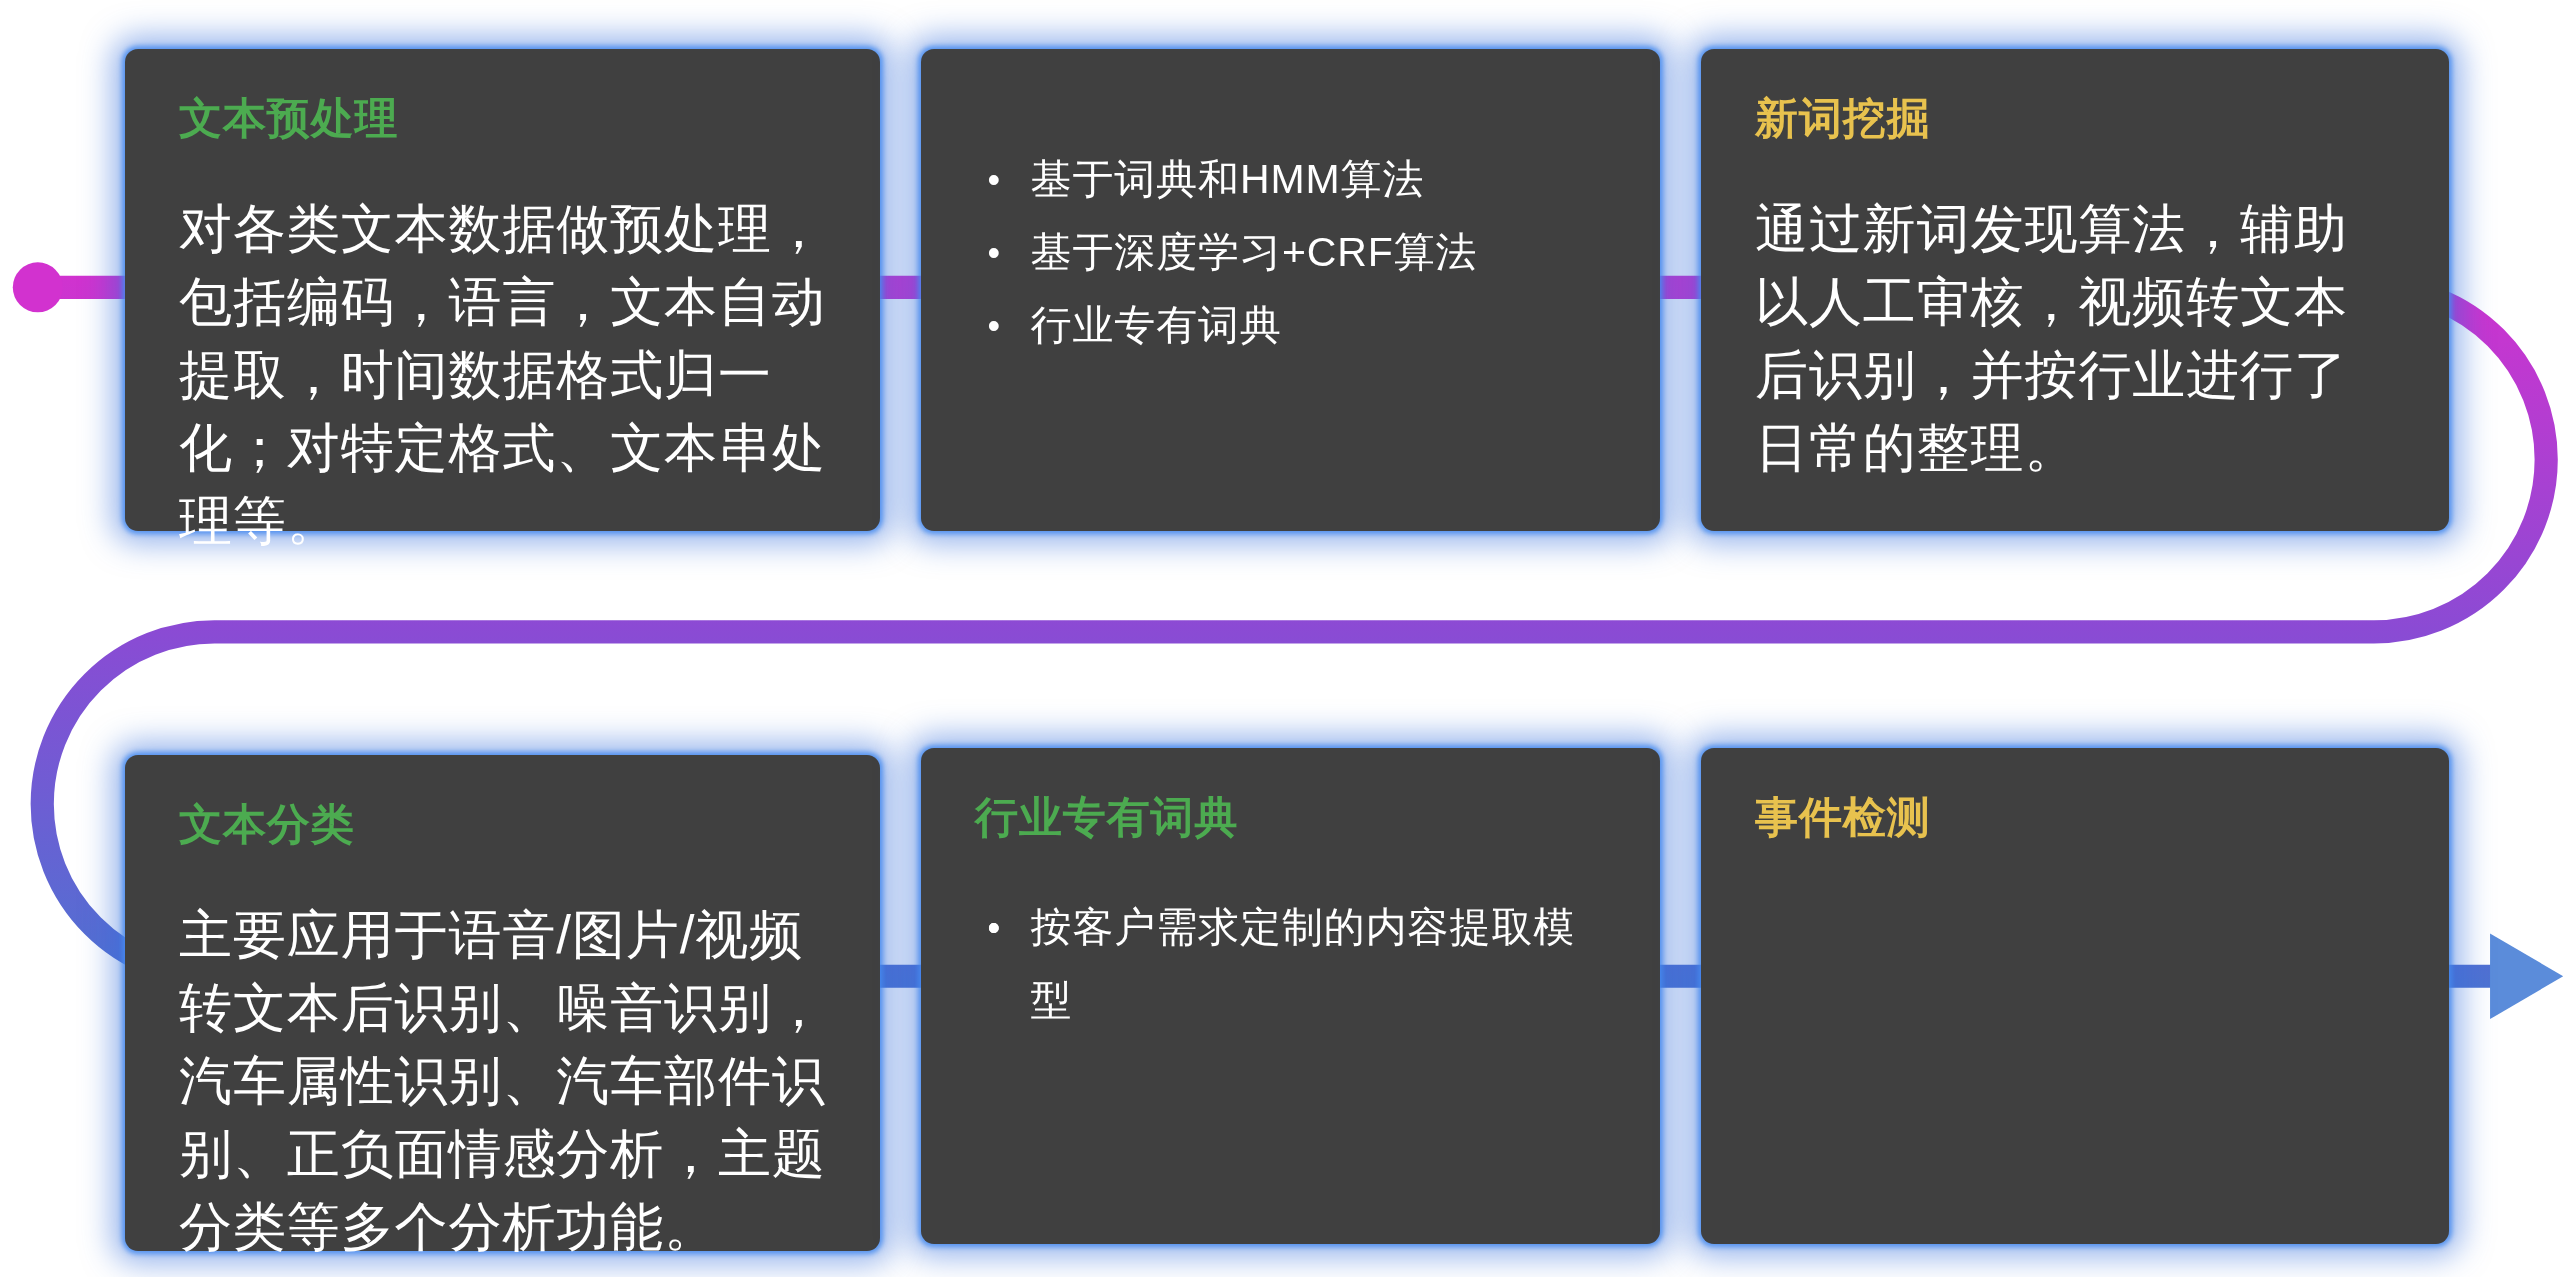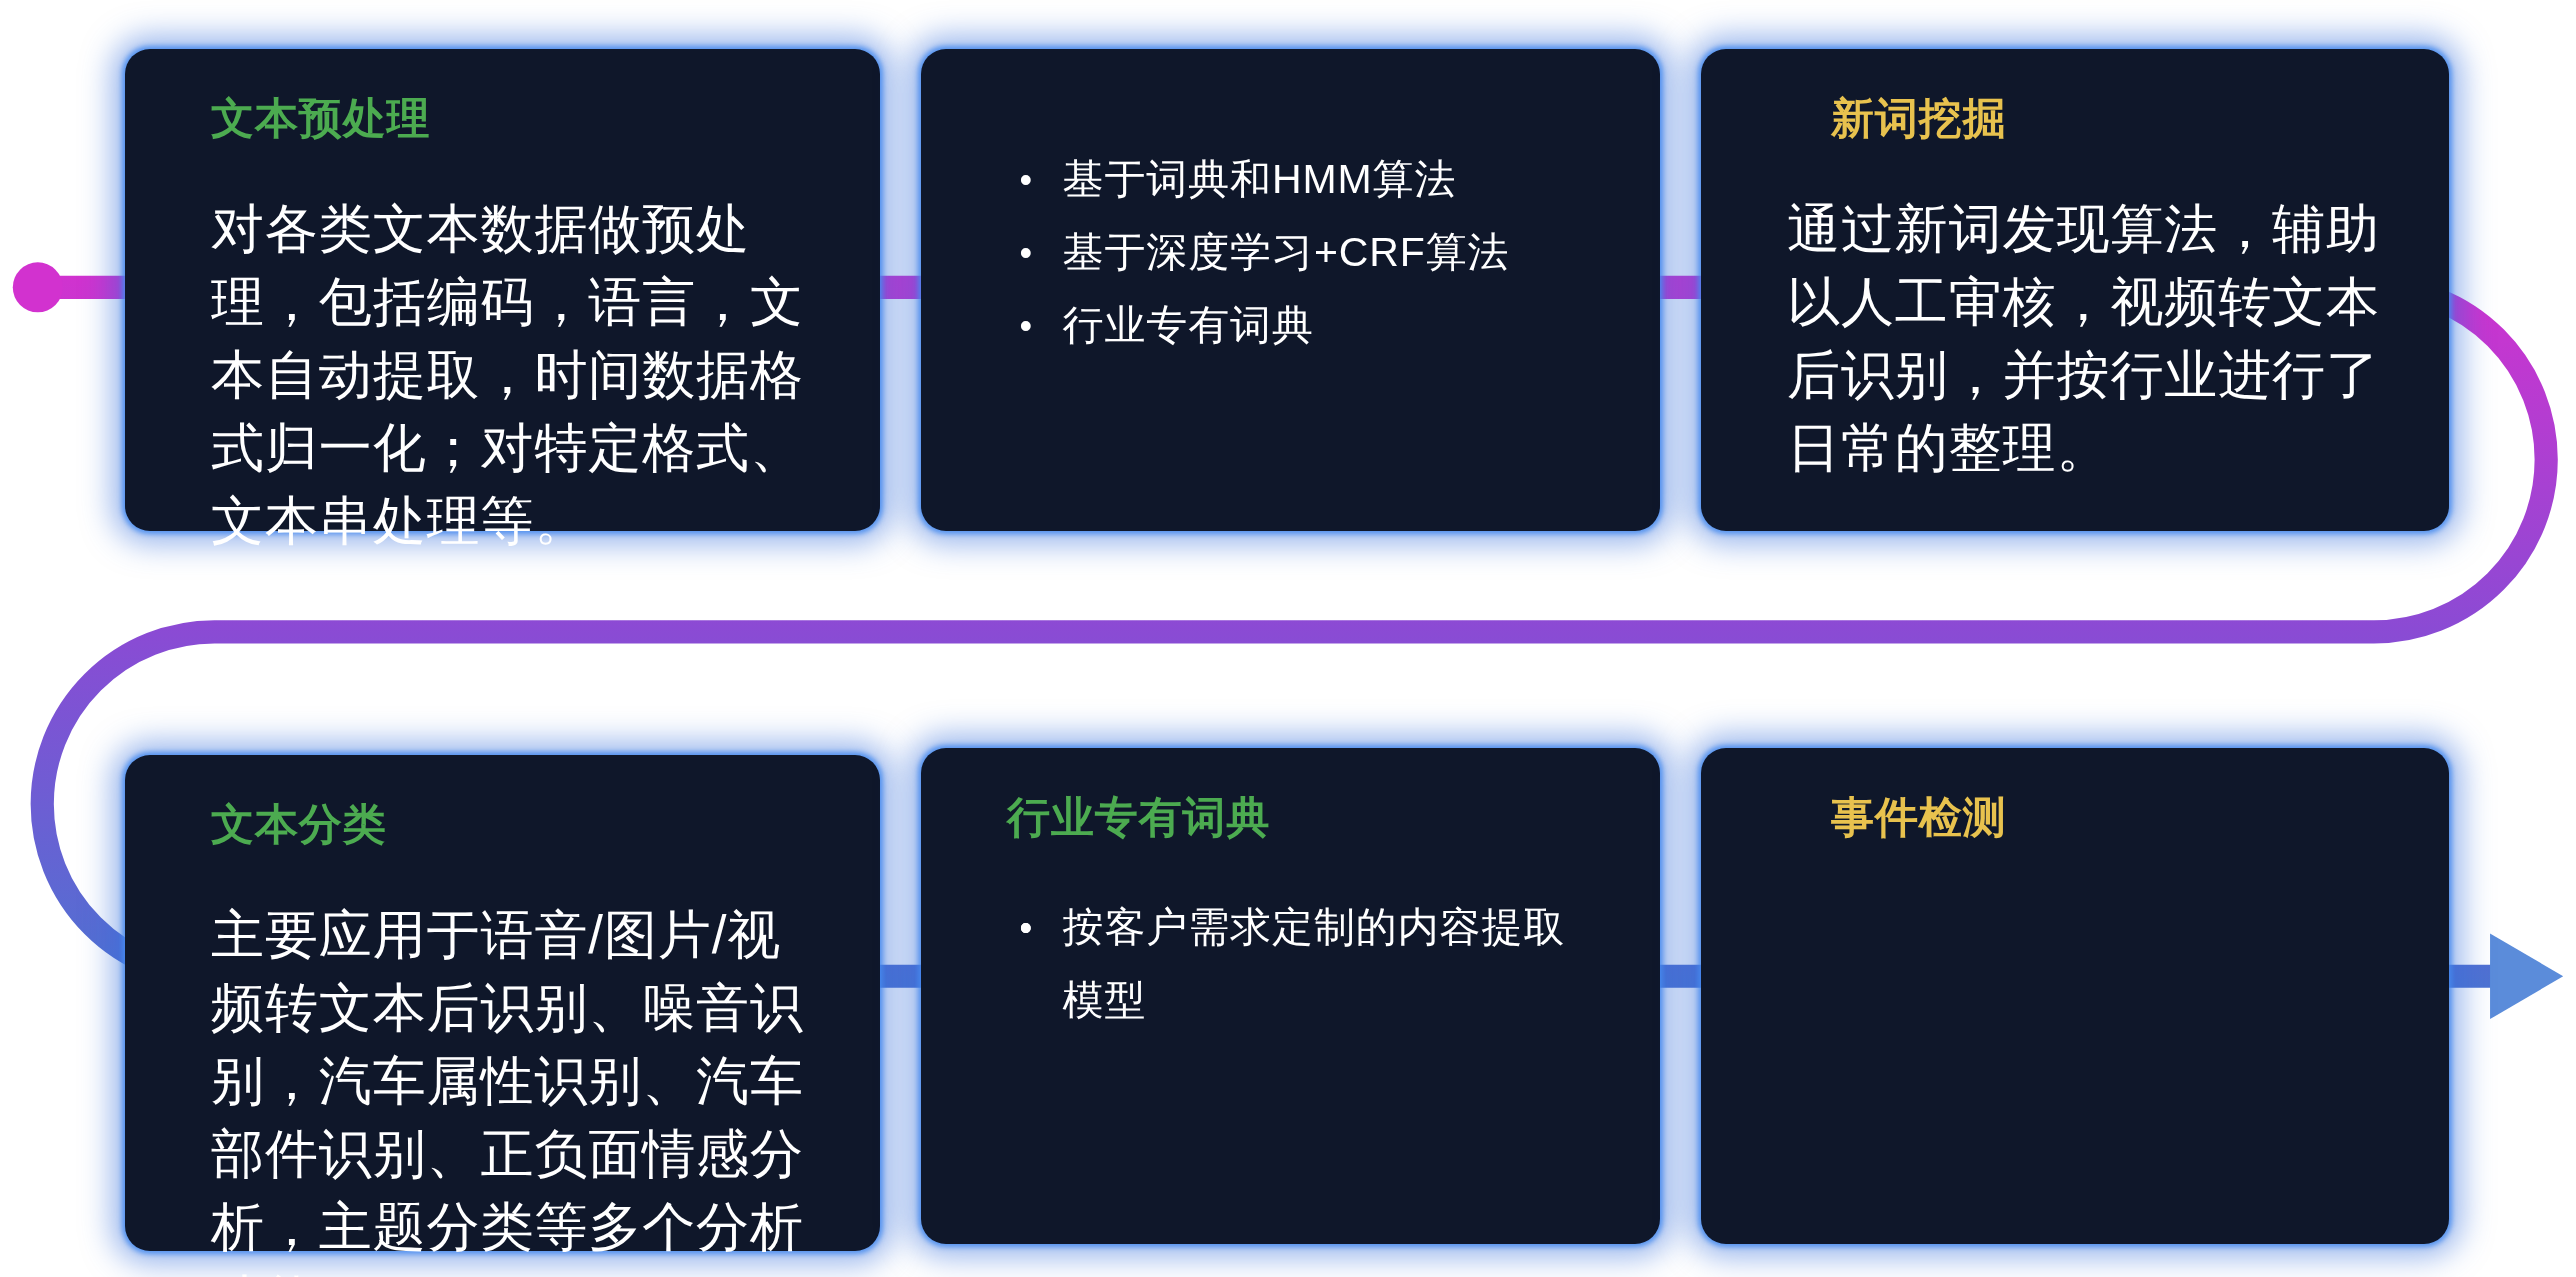--- a/index.html
+++ b/index.html
@@ -7,37 +7,37 @@
     position:relative;
     width:2576px;height:1277px;
     background:#ffffff;
     font-family:"Liberation Sans","DejaVu Sans",sans-serif;
     overflow:hidden;
   }
   .flow-svg{position:absolute;left:0;top:0;z-index:0;}
   .card{
     position:absolute;
     z-index:1;
-    background:#0f172a;
-    border-radius:25px;
+    background:#404040;
+    border-radius:13px;
     box-sizing:border-box;
-    padding:45px 54px 36px 86px;
+    padding:45px 54px 36px 54px;
     box-shadow:
       0 0 5.4px 2.7px rgba(70,140,240,0.85),
       0 0 30px 12.5px rgba(52,110,220,0.50);
   }
   .card-title{
     margin:0;
     font-size:43px;
     font-weight:700;
     line-height:1.15;
     letter-spacing:0.9px;
   }
   .card-title.green{color:#4cab50;}
-  .card-title.yellow{color:#e8c24e;margin-left:44px;}
+  .card-title.yellow{color:#e8c24e;}
   .card-body{
     margin:49px 0 0 0;
     color:#ffffff;
     font-size:53px;
     line-height:73px;
     letter-spacing:0.9px;
   }
   ul.bullets{
     margin:49px 0 0 0;
     padding:0 0 0 12.5px;

